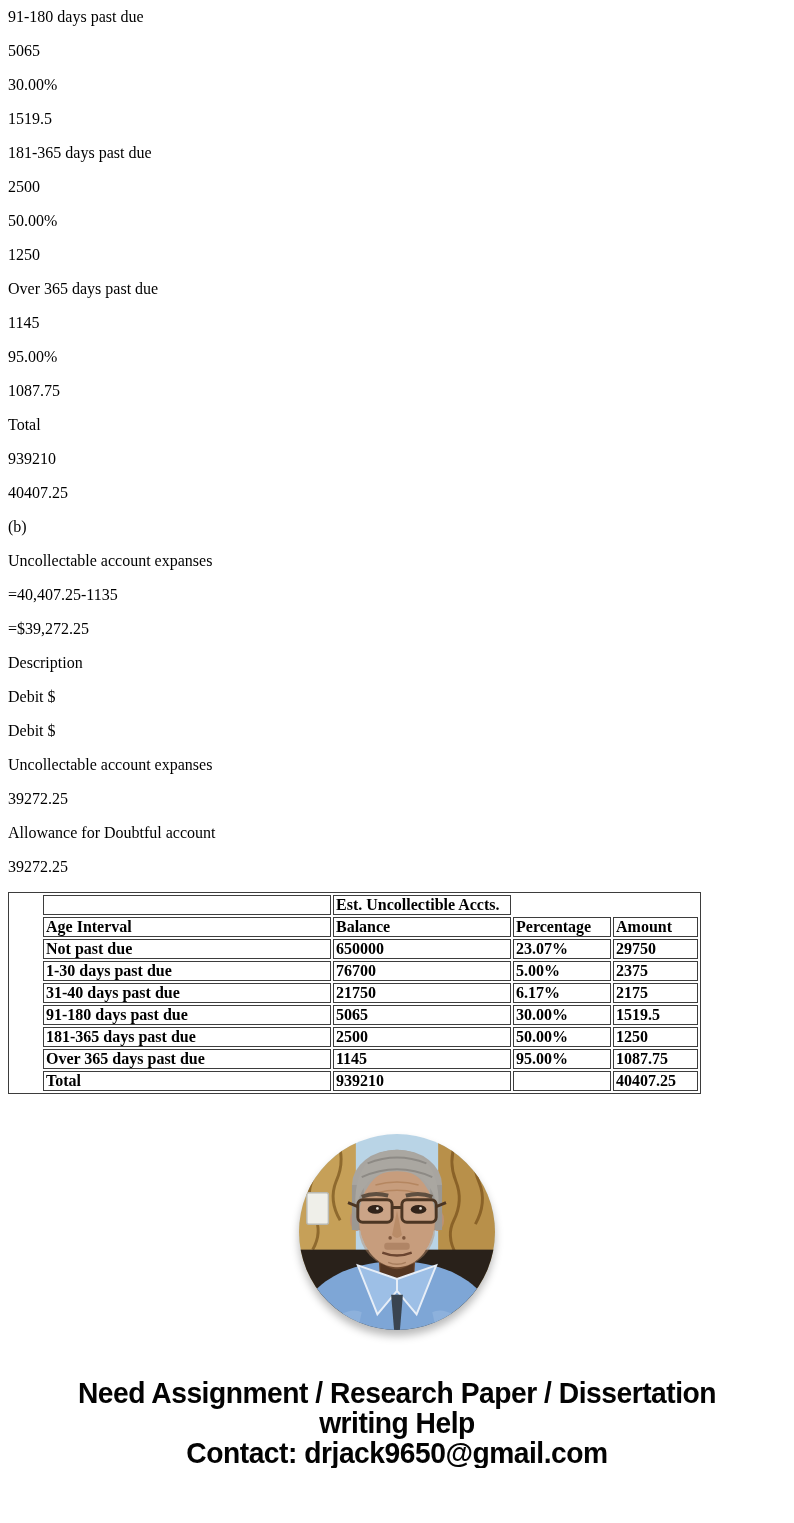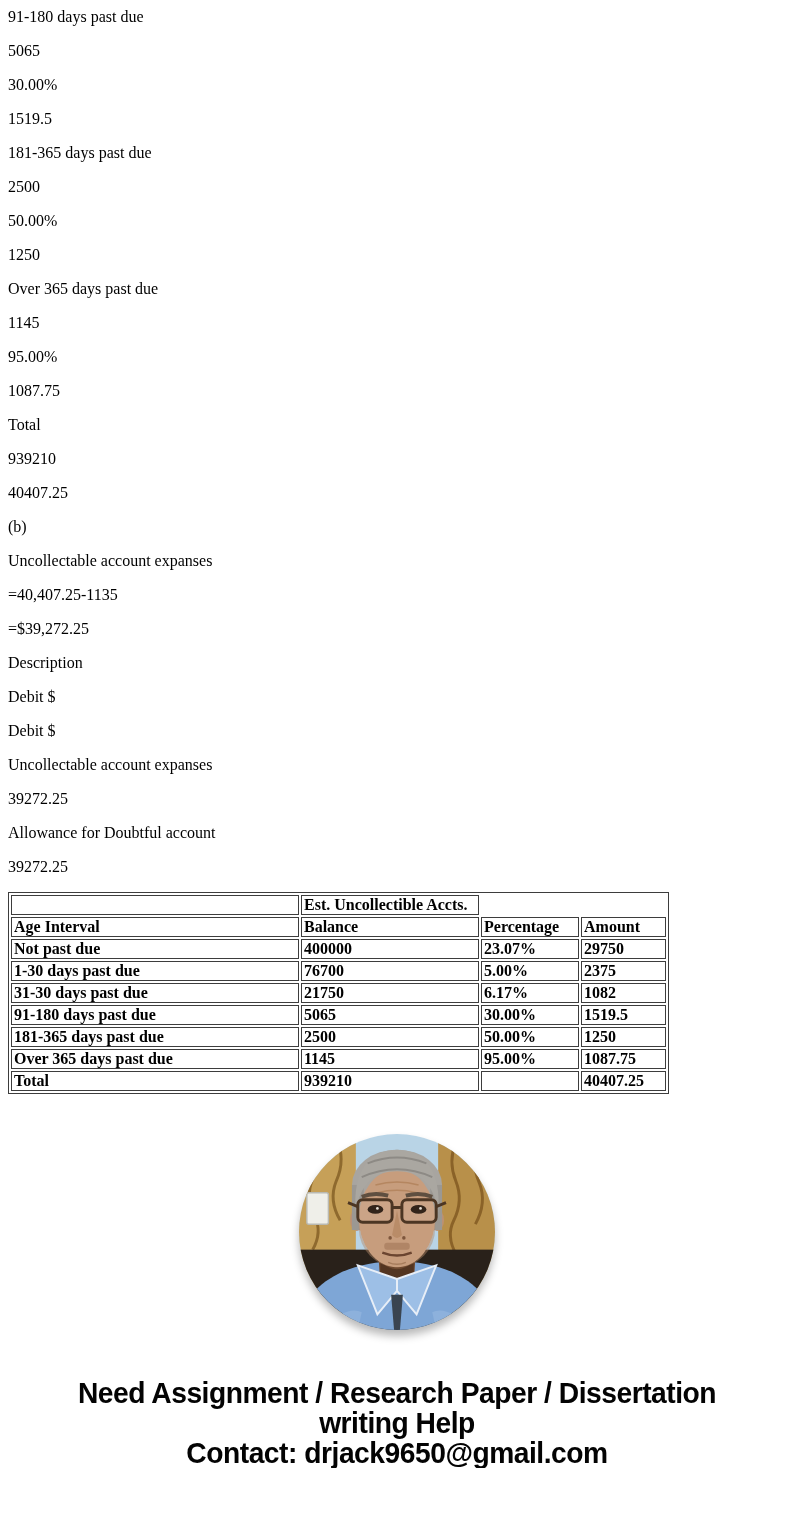--- a/index.html
+++ b/index.html
@@ -16,20 +16,21 @@
   }
   p.doc-line.first { margin-top: 0; }
   p.doc-line.bold { font-weight: normal; }
 
   table.acct-table {
     border-collapse: separate;
     border-spacing: 2px;
     border: 1px solid #3d3d3d;
     table-layout: fixed;
     margin-top: 8px;
+    padding-left: 32px;
   }
   table.acct-table td {
     box-sizing: border-box;
     border: 1px solid #3d3d3d;
     padding: 0 2px;
     height: 18px;
     line-height: 18px;
     overflow: hidden;
     white-space: nowrap;
     font-size: 16px;
@@ -107,35 +108,35 @@
     <td class="hdr">Est. Uncollectible Accts.</td>
   </tr>
   <tr>
     <td class="hdr">Age Interval</td>
     <td class="hdr">Balance</td>
     <td class="hdr">Percentage</td>
     <td class="hdr">Amount</td>
   </tr>
   <tr>
     <td>Not past due</td>
-    <td>400000</td>
+    <td>650000</td>
     <td>23.07%</td>
     <td>29750</td>
   </tr>
   <tr>
     <td>1-30 days past due</td>
     <td>76700</td>
     <td>5.00%</td>
     <td>2375</td>
   </tr>
   <tr>
-    <td>31-30 days past due</td>
+    <td>31-40 days past due</td>
     <td>21750</td>
     <td>6.17%</td>
-    <td>1082</td>
+    <td>2175</td>
   </tr>
   <tr>
     <td>91-180 days past due</td>
     <td>5065</td>
     <td>30.00%</td>
     <td>1519.5</td>
   </tr>
   <tr>
     <td>181-365 days past due</td>
     <td>2500</td>

